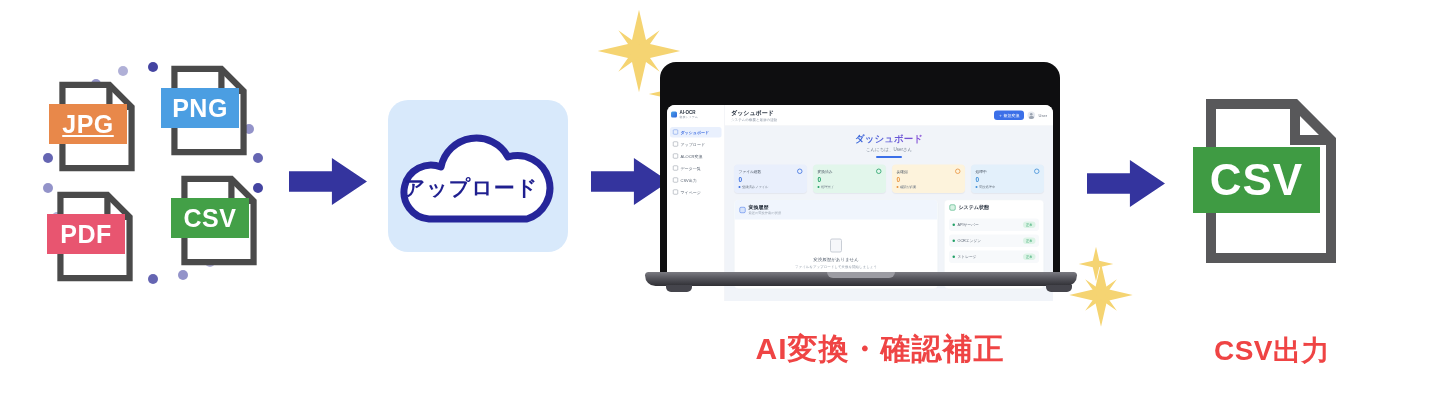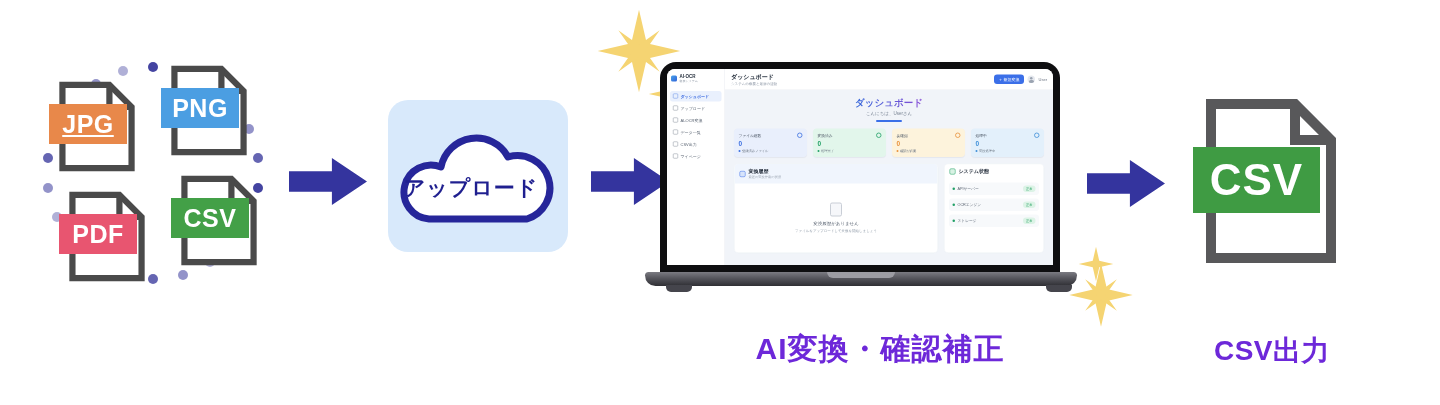--- a/index.html
+++ b/index.html
@@ -23,21 +23,21 @@
 
   
   .upload{left:388px;top:100px;width:180px;height:152px;background:#D8E9FB;border-radius:20px;}
   .upload svg{position:absolute;left:7px;top:14px;width:166px;height:118px;}
   .cloud-label{position:absolute;left:0;top:74px;width:166px;text-align:center;
                color:#1F1F8F;font-weight:bold;font-size:21px;letter-spacing:1px;}
 
   
   .laptop-screen{left:660px;top:62px;width:400px;height:210px;background:#0E0E10;
                  border-radius:16px 16px 0 0;padding:7px 7px 0;box-sizing:border-box;}
-  .screen{width:386px;height:196px;background:#fff;border-radius:8px 8px 0 0;overflow:hidden;position:relative;}
+  .screen{width:386px;height:196px;background:#fff;border-radius:8px 8px 0 0;overflow:hidden;position:relative;margin-top:36px;}
   .screen-inner{width:772px;height:392px;transform:scale(.5);transform-origin:0 0;position:absolute;left:0;top:0;}
   .laptop-base{left:645px;top:272px;width:432px;height:14px;border-radius:4px 4px 12px 12px;
                background:linear-gradient(180deg,#7B7B82 0%,#55555C 45%,#2F2F34 100%);}
   .notch{position:absolute;left:50%;top:0;transform:translateX(-50%);width:68px;height:6px;
          background:#9C9CA3;border-radius:0 0 8px 8px;}
   .foot{position:absolute;top:285px;width:26px;height:7px;background:#45454C;border-radius:0 0 5px 5px;}
 
   
   .app{display:flex;width:772px;height:392px;background:#F1F4F9;font-family:"Liberation Sans","DejaVu Sans",sans-serif;}
   .sb{width:116px;background:#fff;border-right:1px solid #E8EBF0;box-sizing:border-box;flex:none;}
@@ -101,21 +101,21 @@
   
   .spark{position:absolute;}
   .spark polygon{fill:#F5D472;}
 
   
   .csv-big{left:1205px;top:98px;width:132px;height:166px;}
   .csv-big svg{position:absolute;left:0;top:0;width:100%;height:100%;}
   .csv-big .band{left:-12px;top:49px;width:127px;height:66px;font-size:44px;background:#3F9B43;letter-spacing:1px;}
 
   
-  .caption{position:absolute;text-align:center;color:#6d28d9;font-weight:600;}
+  .caption{position:absolute;text-align:center;color:#ef4444;font-weight:600;}
   .cap-ai{left:665px;top:329px;width:430px;font-size:30px;letter-spacing:1px;}
   .cap-csv{left:1172px;top:332px;width:200px;font-size:28px;letter-spacing:.5px;}
 </style>
 </head>
 <body>
 
 <div class="stage">
 
   <div class="abs cluster">
     <div>
@@ -166,21 +166,21 @@
     <div class="mini-doc" style="left:140px;top:122px;">
       <svg viewBox="0 0 88 104">
         <path d="M5 5 H58 L83 30 V99 H5 Z" fill="#fff" stroke="#4A4A4A" stroke-width="7"></path>
         <path d="M58 5 V30 H83" fill="none" stroke="#4A4A4A" stroke-width="7"></path>
       </svg>
       <div class="band band-csv">
           <span>CSV</span>
         </div>
     </div>
 
-    <div class="mini-doc" style="left:28px;top:138px;">
+    <div class="mini-doc" style="left:16px;top:138px;">
       <svg viewBox="0 0 88 104">
         <path d="M5 5 H58 L83 30 V99 H5 Z" fill="#fff" stroke="#4A4A4A" stroke-width="7"></path>
         <path d="M58 5 V30 H83" fill="none" stroke="#4A4A4A" stroke-width="7"></path>
       </svg>
       <div class="band band-pdf">
           <span>PDF</span>
         </div>
     </div>
   </div>
 

